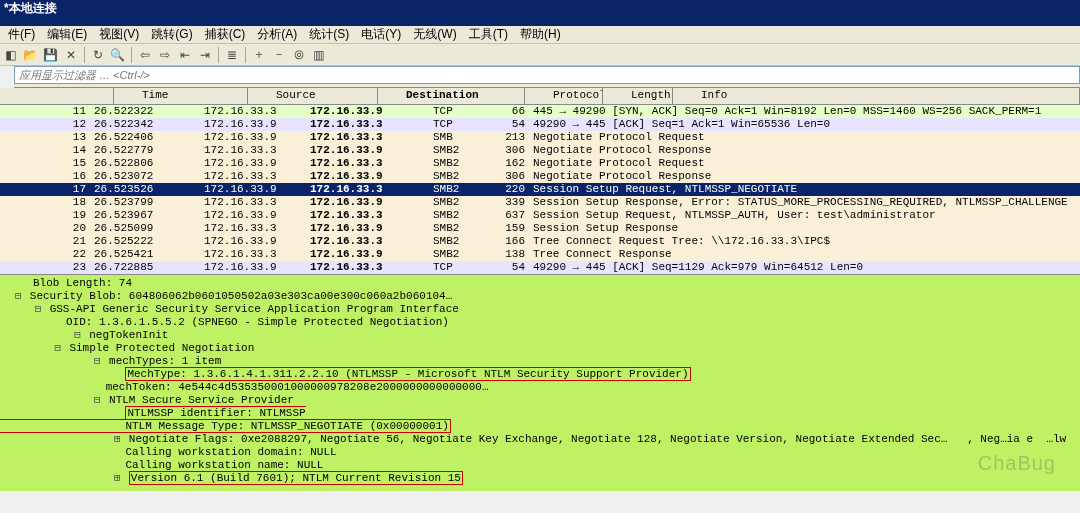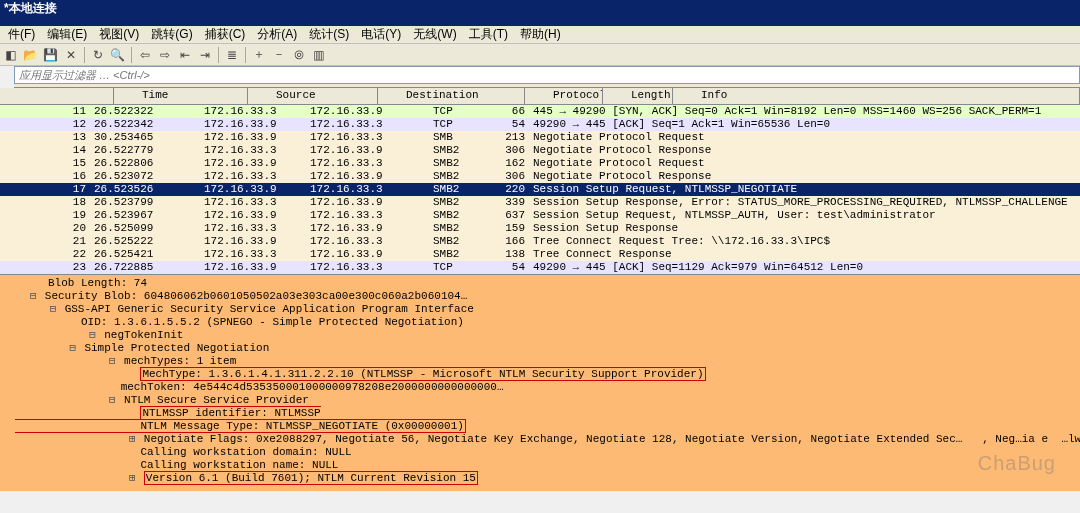--- a/index.html
+++ b/index.html
@@ -86,36 +86,36 @@
 .row {
   display: flex;
   height: 13px;
   line-height: 13px;
   white-space: nowrap;
 }
 .row .col { padding: 0 4px; overflow: hidden; }
 .c-no { width: 90px; text-align: right; padding-right: 6px;}
 .c-time { width: 110px; }
 .c-src { width: 106px; }
-.c-dst { width: 123px; }
+.c-dst { width: 123px; font-weight: bold; }
 .c-proto { width: 54px; }
 .c-len { width: 46px; text-align: right; padding-right: 6px;}
 .c-info { flex: 1; }
 .plhdr .c-no, .plhdr .c-len { text-align: left; }
 .bg-green { background: #e4ffc7; }
 .bg-lavender { background: #e8e4ff; }
 .bg-yellow { background: #faf0d7; }
 .bg-sel { background: #0a246a; color: #fff; }
 
 .details {
   font-family: Consolas, "Courier New", monospace;
   font-size: 11px;
-  background: #fdba74;
+  background: #bef264;
   border-top: 1px solid #888;
-  padding: 2px 0 6px 15px;
+  padding: 2px 0 6px 0;
   line-height: 13px;
 }
 .details .ln { white-space: pre; }
 .tree-glyph { display: inline-block; width: 10px; text-align: center; color: #555; }
 .redbox { border: 1px solid #d00000; display: inline; padding: 0 1px; }
 .watermark {
   position: absolute;
   right: 24px;
   top: 452px;
   font-size: 20px;
@@ -196,21 +196,21 @@
         <div class="col c-no">12</div>
         <div class="col c-time">26.522342</div>
         <div class="col c-src">172.16.33.9</div>
         <div class="col c-dst">172.16.33.3</div>
         <div class="col c-proto">TCP</div>
         <div class="col c-len">54</div>
         <div class="col c-info">49290 → 445 [ACK] Seq=1 Ack=1 Win=65536 Len=0</div>
       </div>
       <div class="row bg-yellow">
         <div class="col c-no">13</div>
-        <div class="col c-time">30.253465</div>
+        <div class="col c-time">26.522406</div>
         <div class="col c-src">172.16.33.9</div>
         <div class="col c-dst">172.16.33.3</div>
         <div class="col c-proto">SMB</div>
         <div class="col c-len">213</div>
         <div class="col c-info">Negotiate Protocol Request</div>
       </div>
       <div class="row bg-yellow">
         <div class="col c-no">14</div>
         <div class="col c-time">26.522779</div>
         <div class="col c-src">172.16.33.3</div>

